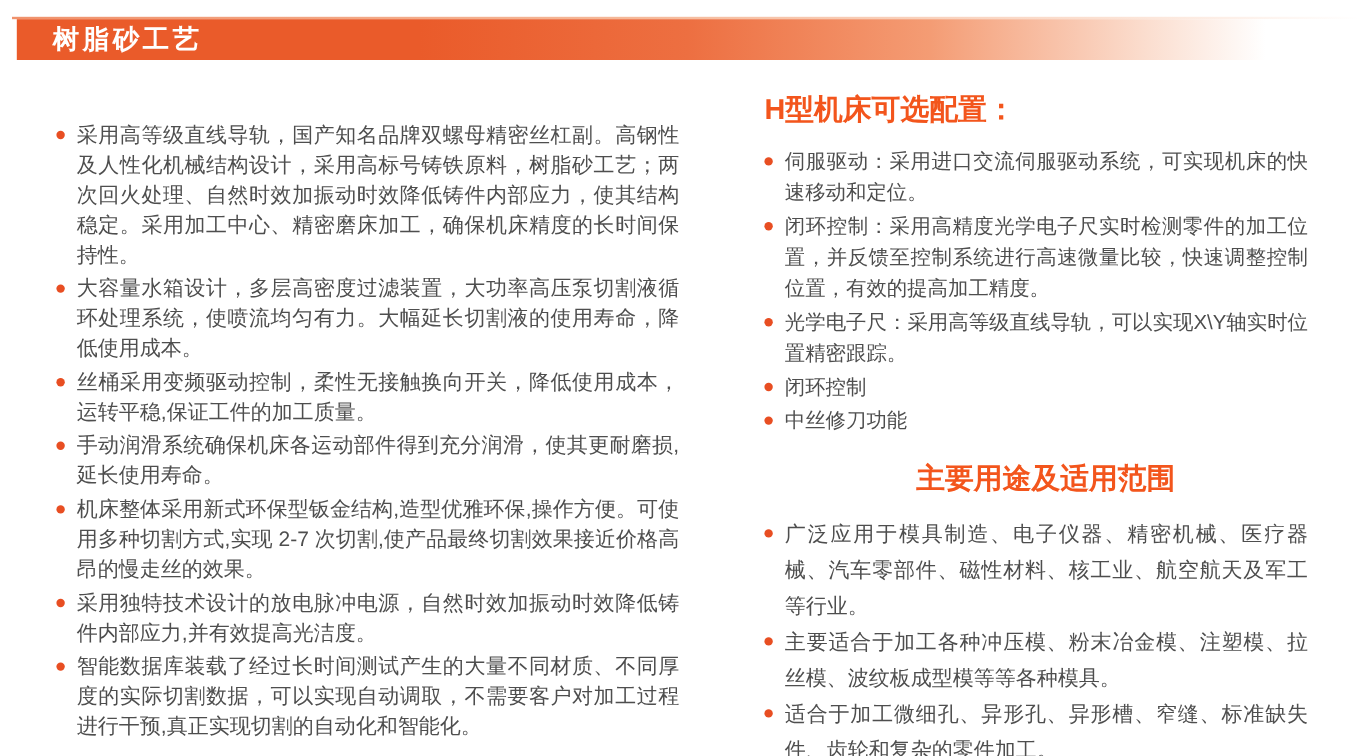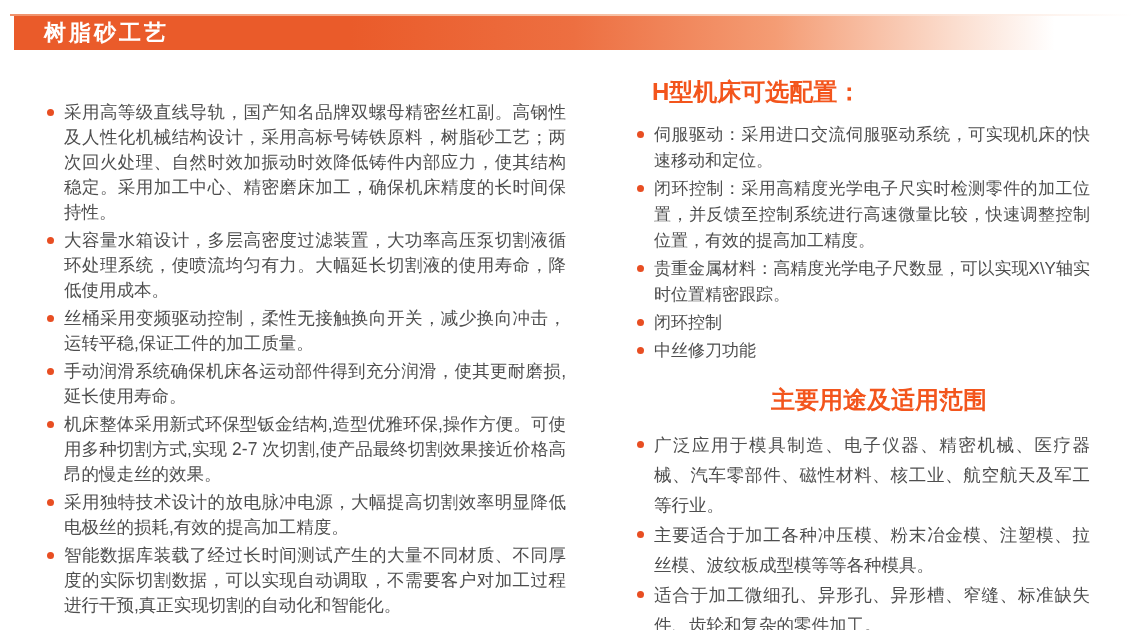--- a/index.html
+++ b/index.html
@@ -67,21 +67,21 @@
     margin-bottom: 3px;
   }
 
   
   .col-right {
     position: absolute;
     top: 78px; left: 620px;
     width: 486px;
   }
   .section-heading {
-    margin: 0 0 8px 32px;
+    margin: 0 0 8px 17px;
     font-size: 24px;
     font-weight: bold;
     color: #f3551c;
     line-height: 28px;
   }
   .config-list li {
     font-size: 17px;
     line-height: 26px;
     margin-bottom: 2px;
   }
@@ -107,33 +107,33 @@
     <li>
       <span class="dot"></span>
       <span>采用高等级直线导轨，国产知名品牌双螺母精密丝杠副。高钢性及人性化机械结构设计，采用高标号铸铁原料，树脂砂工艺；两次回火处理、自然时效加振动时效降低铸件内部应力，使其结构稳定。采用加工中心、精密磨床加工，确保机床精度的长时间保持性。</span>
     </li>
     <li>
       <span class="dot"></span>
       <span>大容量水箱设计，多层高密度过滤装置，大功率高压泵切割液循环处理系统，使喷流均匀有力。大幅延长切割液的使用寿命，降低使用成本。</span>
     </li>
     <li>
       <span class="dot"></span>
-      <span>丝桶采用变频驱动控制，柔性无接触换向开关，减少换向冲击，运转平稳,保证工件的加工质量。</span>
+      <span>丝桶采用变频驱动控制，柔性无接触换向开关，降低使用成本，运转平稳,保证工件的加工质量。</span>
     </li>
     <li>
       <span class="dot"></span>
       <span>手动润滑系统确保机床各运动部件得到充分润滑，使其更耐磨损,延长使用寿命。</span>
     </li>
     <li>
       <span class="dot"></span>
       <span>机床整体采用新式环保型钣金结构,造型优雅环保,操作方便。可使用多种切割方式,实现 2-7 次切割,使产品最终切割效果接近价格高昂的慢走丝的效果。</span>
     </li>
     <li>
       <span class="dot"></span>
-      <span>采用独特技术设计的放电脉冲电源，大幅提高切割效率明显降低电极丝的损耗,有效的提高加工精度。</span>
+      <span>采用独特技术设计的放电脉冲电源，自然时效加振动时效降低铸件内部应力,并有效提高光洁度。</span>
     </li>
     <li>
       <span class="dot"></span>
       <span>智能数据库装载了经过长时间测试产生的大量不同材质、不同厚度的实际切割数据，可以实现自动调取，不需要客户对加工过程进行干预,真正实现切割的自动化和智能化。</span>
     </li>
   </ul>
 </div>
 
 <div class="col-right">
 
@@ -142,21 +142,21 @@
     <li>
       <span class="dot"></span>
       <span>伺服驱动：采用进口交流伺服驱动系统，可实现机床的快速移动和定位。</span>
     </li>
     <li>
       <span class="dot"></span>
       <span>闭环控制：采用高精度光学电子尺实时检测零件的加工位置，并反馈至控制系统进行高速微量比较，快速调整控制位置，有效的提高加工精度。</span>
     </li>
     <li>
       <span class="dot"></span>
-      <span>贵重金属材料：高精度光学电子尺数显，可以实现X\Y轴实时位置精密跟踪。</span>
+      <span>光学电子尺：采用高等级直线导轨，可以实现X\Y轴实时位置精密跟踪。</span>
     </li>
     <li>
       <span class="dot"></span>
       <span>闭环控制</span>
     </li>
     <li>
       <span class="dot"></span>
       <span>中丝修刀功能</span>
     </li>
   </ul>

